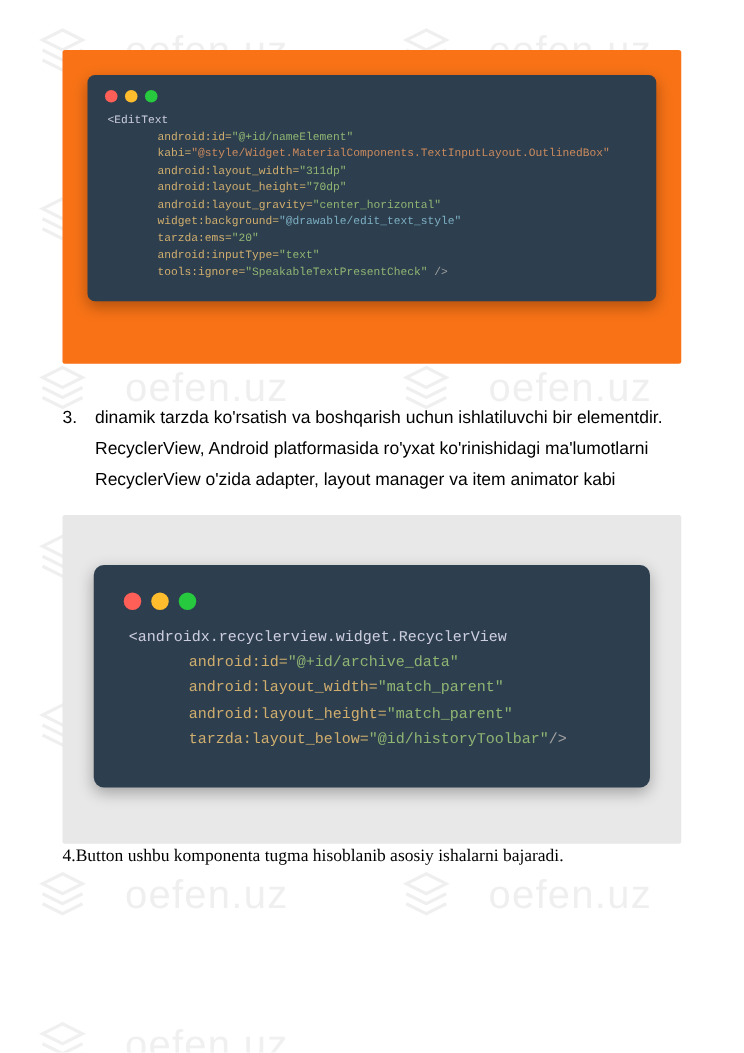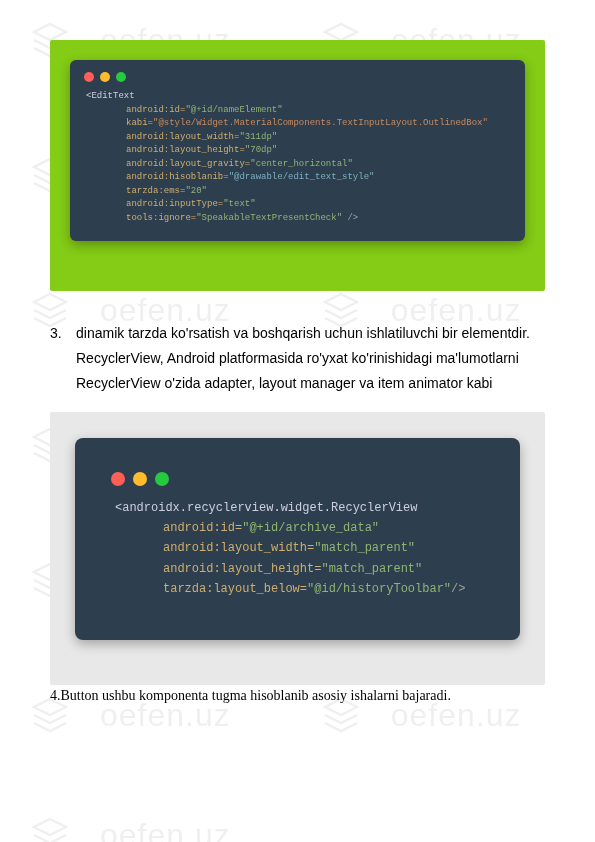--- a/index.html
+++ b/index.html
@@ -51,22 +51,22 @@
       background: #2d3e4e;
       border-radius: 6px;
       padding: 0;
       margin-bottom: 30px;
       box-shadow: 0 4px 12px rgba(0,0,0,0.3);
       overflow: hidden;
     }
     .code-block-large {
       background: #2d3e4e;
       border-radius: 8px;
-      padding: 16px;
-      margin-top: 1px;
+      padding: 4px;
+      margin-top: 15px;
       margin-bottom: 20px;
       box-shadow: 0 4px 12px rgba(0,0,0,0.3);
       overflow: hidden;
     }
     .traffic-lights {
       display: flex;
       gap: 6px;
       padding: 12px 14px 8px;
     }
     .traffic-lights-large {
@@ -122,21 +122,21 @@
     .list-num {
       min-width: 18px;
     }
     .text-block-2 {
       font-size: 14px;
       line-height: 1.6;
       color: #000;
       font-family: Liberation Serif, serif;
     }
     .outer-block {
-      background: #84cc16;
+      background: #f97316;
       padding: 20px;
       border-radius: 2px;
     }
     .outer-block-2 {
       background: #e8e8e8;
       padding: 25px;
       border-radius: 2px;
     }
   </style>
 </head>
@@ -221,21 +221,21 @@
         <div class="tl tl-green"></div>
       </div>
       <div class="code-content">
         <div><span class="kw">&lt;EditText</span></div>
         <div id="code1-lines">
             <div class="indent1"><span class="attr">android:id=</span><span class="val-green">"@+id/nameElement"</span></div>
             <div class="indent1"><span class="attr">kabi=</span><span class="val-orange">"@style/Widget.MaterialComponents.TextInputLayout.OutlinedBox"</span></div>
             <div class="indent1"><span class="attr">android:layout_width=</span><span class="val-green">"311dp"</span></div>
             <div class="indent1"><span class="attr">android:layout_height=</span><span class="val-green">"70dp"</span></div>
             <div class="indent1"><span class="attr">android:layout_gravity=</span><span class="val-green">"center_horizontal"</span></div>
-            <div class="indent1"><span class="attr">android:hisoblanib=</span><span class="val-blue">"@drawable/edit_text_style"</span></div>
+            <div class="indent1"><span class="attr">widget:background=</span><span class="val-blue">"@drawable/edit_text_style"</span></div>
             <div class="indent1"><span class="attr">tarzda:ems=</span><span class="val-green">"20"</span></div>
             <div class="indent1"><span class="attr">android:inputType=</span><span class="val-green">"text"</span></div>
             <div class="indent1"><span class="attr">tools:ignore=</span><span class="val-green">"SpeakableTextPresentCheck"</span><span class="punct"> /&gt;</span></div>
           </div>
       </div>
     </div>
   </div>
 
   <div class="text-block">
     <div class="list-item">

